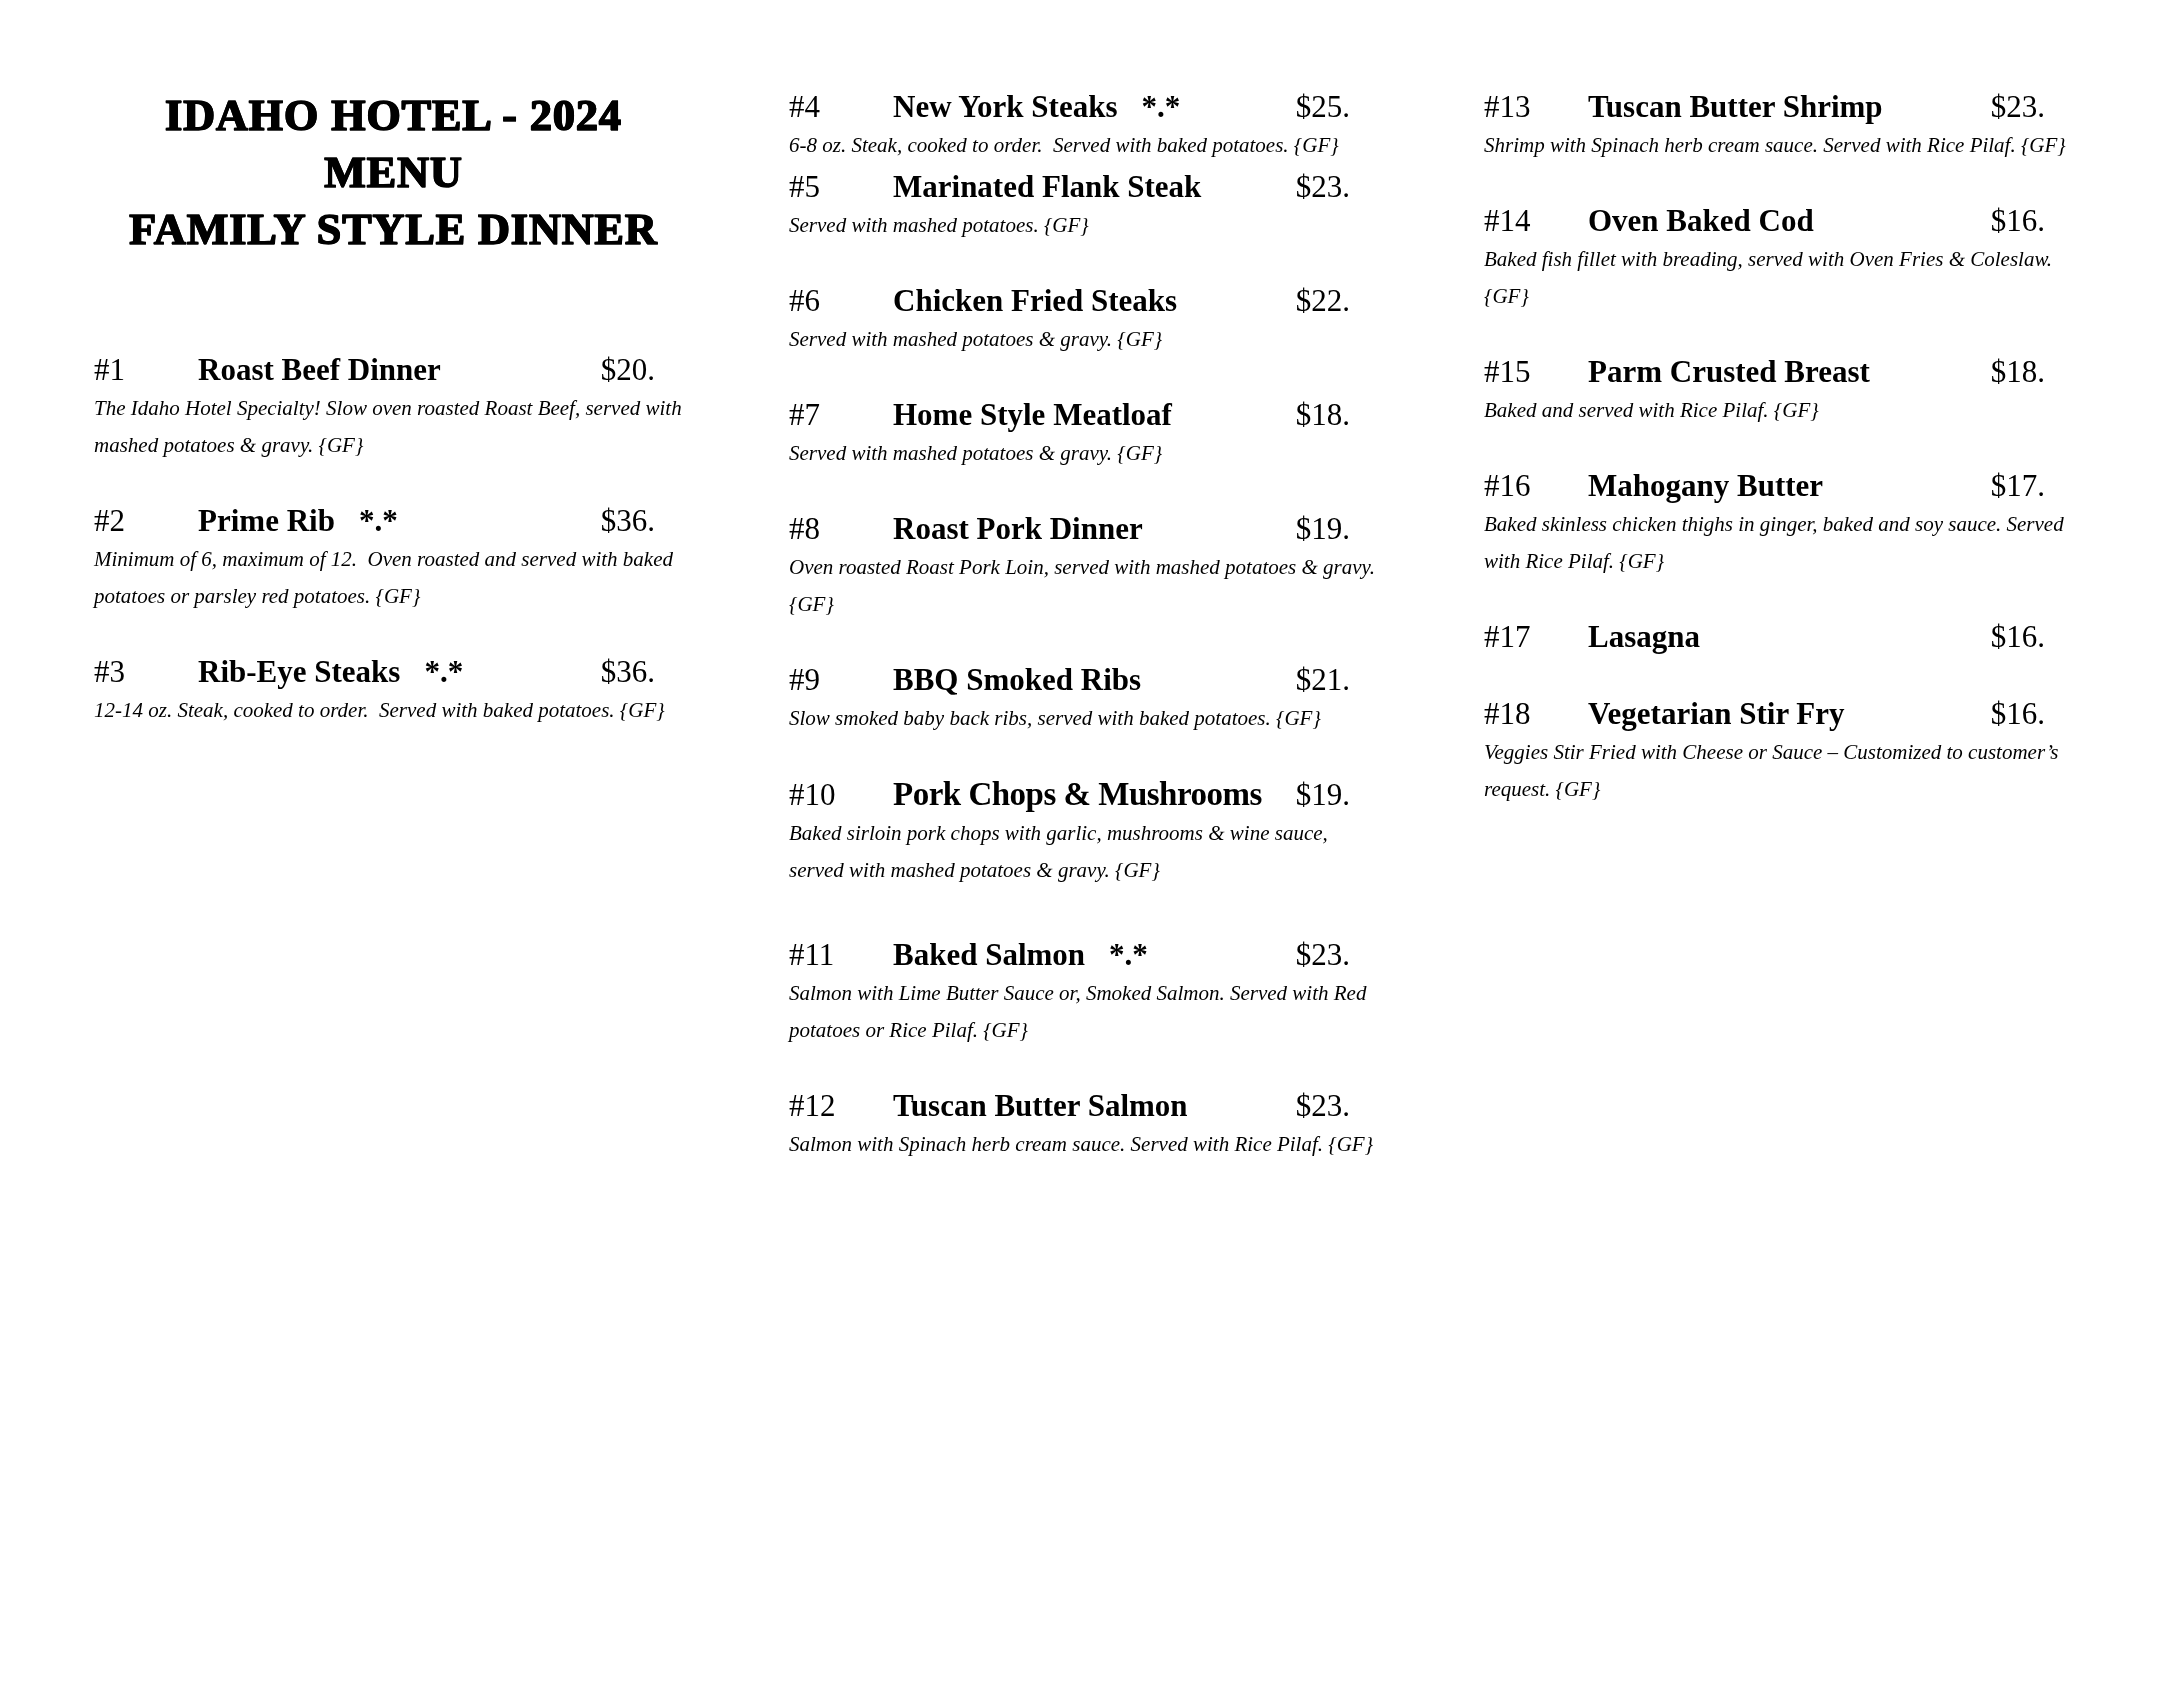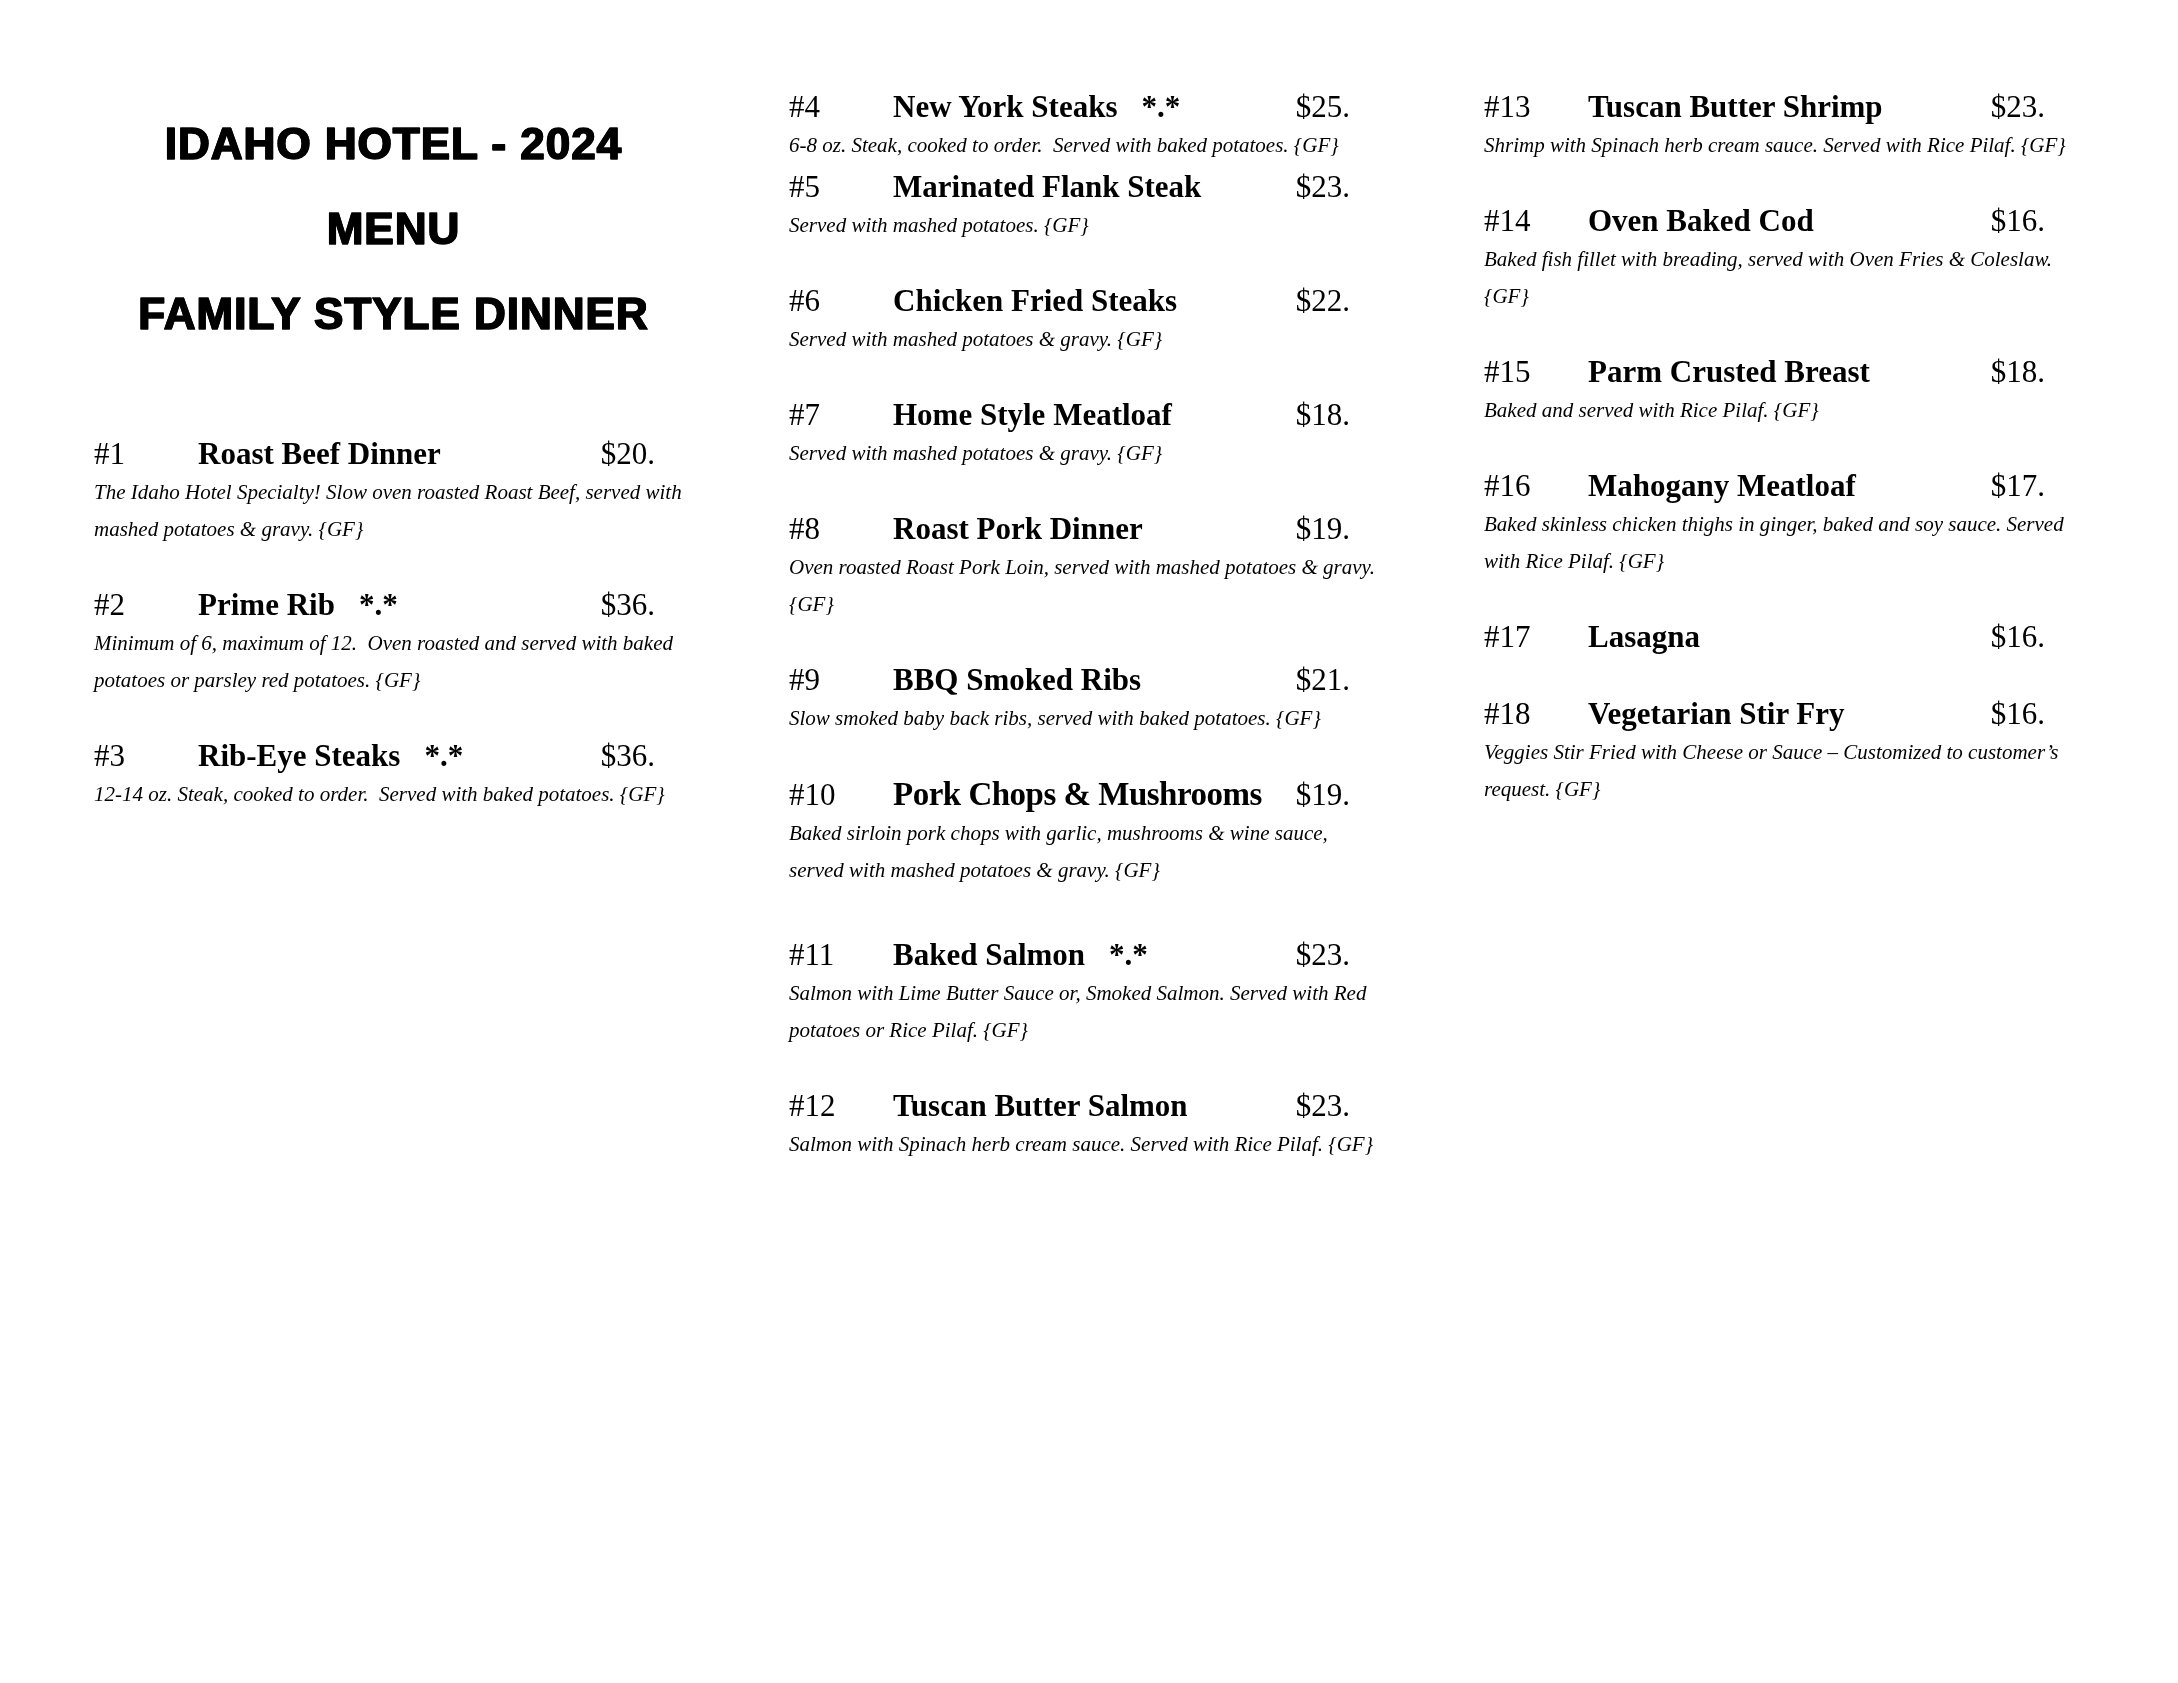--- a/index.html
+++ b/index.html
@@ -13,29 +13,28 @@
   .columns {
     display:flex;
     padding:87px 94px 0 94px;
     gap:96px;
   }
   .col { width:599px; flex:0 0 599px; }
 
   
   .title-block { text-align:center; margin-bottom:6px; }
   .title-line {
-    font-family:Liberation Sans, sans-serif;
+    font-family:Liberation Serif, serif;
     font-weight:bold;
     font-size:44px;
     line-height:57px;
     letter-spacing:1px;
     -webkit-text-stroke:1.4px currentColor;
     text-shadow:0.8px 0 currentColor,-0.8px 0 currentColor;
     white-space:nowrap;
-    margin-top:28px;
   }
 
   .center-line { text-align:center; font-size:30px; line-height:38px; }
   .center-line.bold { font-weight:bold; }
   .center-line.res-heading {
     font-weight:bold;
     font-size:31px;
     line-height:42px;
     text-decoration:underline;
     text-decoration-thickness:3px;
@@ -247,21 +246,21 @@
       <span class="num">#15</span>
       <span class="nm">Parm Crusted Breast</span>
 
       <span class="price">$18.</span>
     </div>
     <p class="desc">Baked and served with Rice Pilaf. {GF}</p>
   </div>
         <div class="item">
     <div class="item-row">
       <span class="num">#16</span>
-      <span class="nm">Mahogany Meatloaf</span>
+      <span class="nm">Mahogany Butter</span>
 
       <span class="price">$17.</span>
     </div>
     <p class="desc">Baked skinless chicken thighs in ginger, baked and soy sauce. Served with Rice Pilaf. {GF}</p>
   </div>
         <h2 class="section-heading"></h2>
         <div class="item">
     <div class="item-row">
       <span class="num">#17</span>
       <span class="nm">Lasagna</span>

